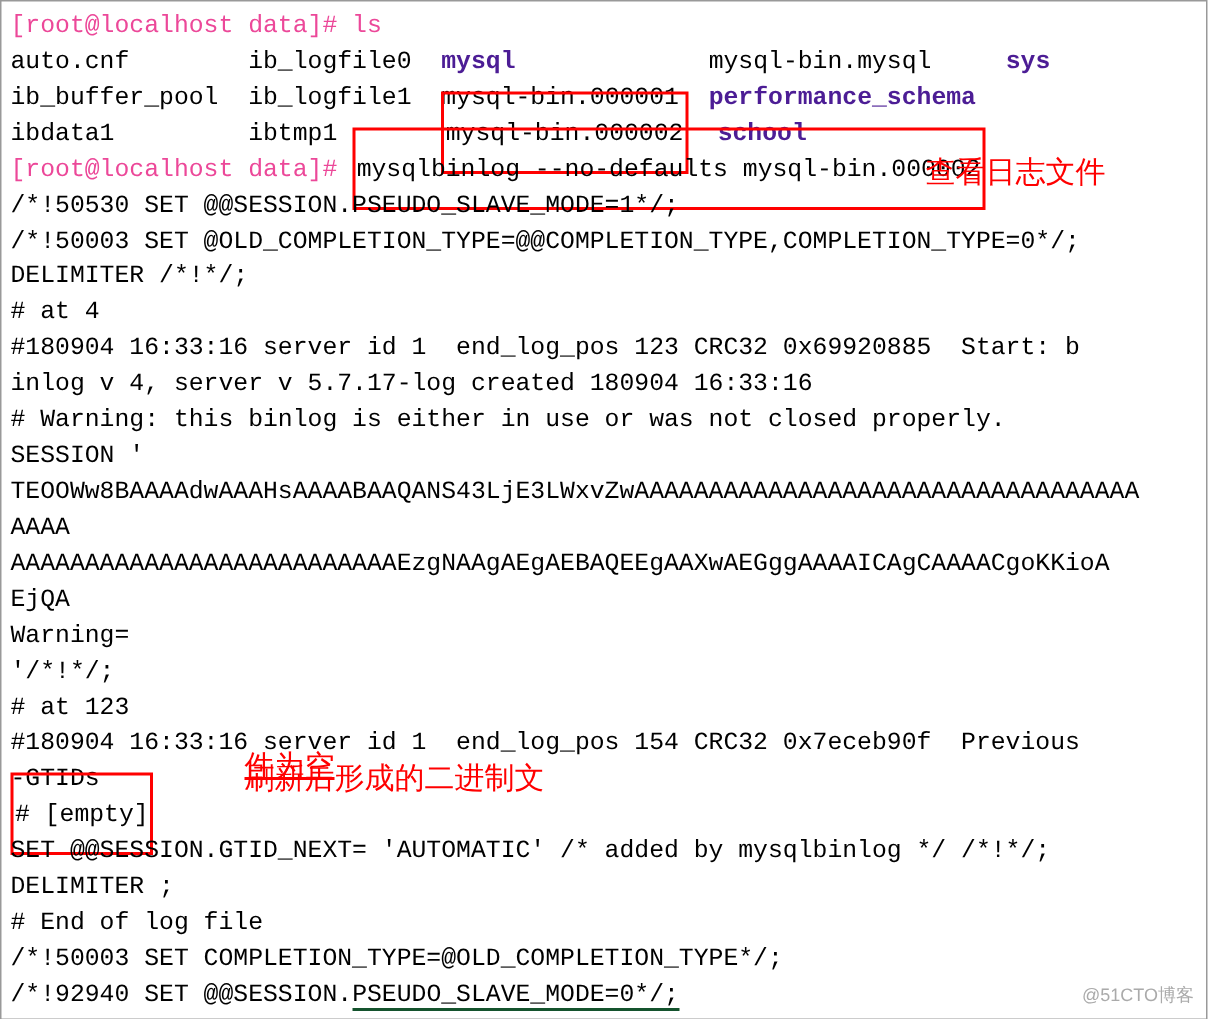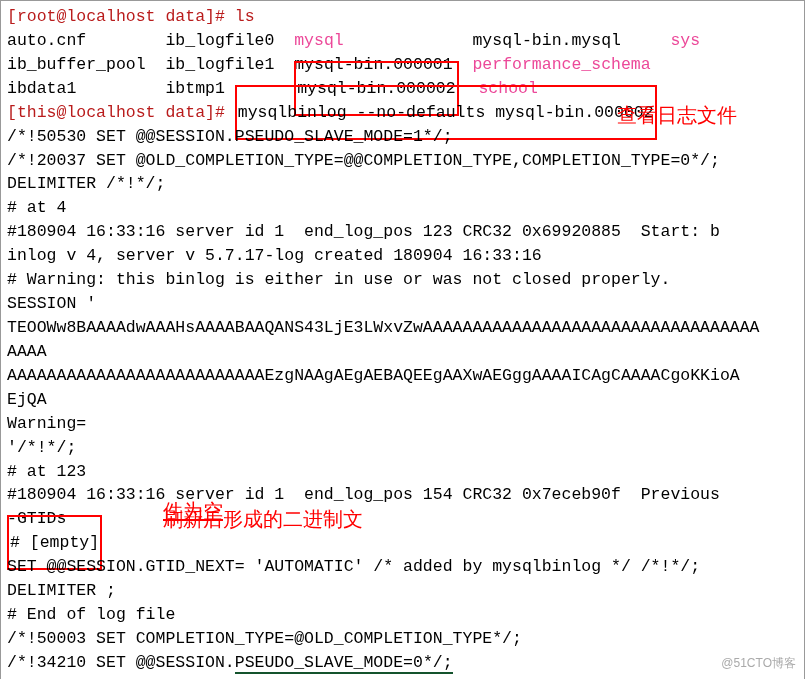--- a/index.html
+++ b/index.html
@@ -15,25 +15,25 @@
       padding: 4px 6px;
       line-height: 1.45;
       width: 805px;
       position: relative;
       border: 1px solid #999;
     }
     .line {
       white-space: pre;
     }
     .prompt {
-      color: #b91c1c;
+      color: #ec4899;
     }
     .blue-bold {
-      color: #ec4899;
-      font-weight: normal;
+      color: #4c1d95;
+      font-weight: bold;
     }
     .red-box-inline {
       border: 2px solid #ff0000;
       padding: 16px 1px;
     }
     .annotation {
       color: #ff0000;
       font-family: "SimSun", "宋体", sans-serif;
       font-size: 20px;
       position: absolute;
@@ -55,26 +55,26 @@
 <body>
 
 <div class="line"><span class="prompt">[root@localhost data]# ls</span></div>
 
 <div class="line"><span>auto.cnf</span>        <span>ib_logfile0</span>  <span class="blue-bold">mysql</span>             <span>mysql-bin.mysql</span>     <span class="blue-bold">sys</span></div>
 
 <div class="line"><span>ib_buffer_pool</span>  <span>ib_logfile1</span>  <span>mysql-bin.000001</span>  <span class="blue-bold">performance_schema</span></div>
 
 <div class="line"><span>ibdata1</span>         <span>ibtmp1</span>       <span class="red-box-inline">mysql-bin.000002</span>  <span class="blue-bold">school</span></div>
 
-<div class="line"><span class="prompt">[this@localhost data]# </span><span class="red-box-inline">mysqlbinlog --no-defaults mysql-bin.000002</span></div>
+<div class="line"><span class="prompt">[root@localhost data]# </span><span class="red-box-inline">mysqlbinlog --no-defaults mysql-bin.000002</span></div>
 
 <div class="annotation" style="top:100px; left:616px;">查看日志文件</div>
 
 <div class="line">/*!50530 SET @@SESSION.PSEUDO_SLAVE_MODE=1*/;</div>
-<div class="line">/*!20037 SET @OLD_COMPLETION_TYPE=@@COMPLETION_TYPE,COMPLETION_TYPE=0*/;</div>
+<div class="line">/*!50003 SET @OLD_COMPLETION_TYPE=@@COMPLETION_TYPE,COMPLETION_TYPE=0*/;</div>
 <div class="line">DELIMITER /*!*/;</div>
 <div class="line"># at 4</div>
 <div class="line">#180904 16:33:16 server id 1  end_log_pos 123 CRC32 0x69920885  Start: b</div>
 <div class="line">inlog v 4, server v 5.7.17-log created 180904 16:33:16</div>
 <div class="line"># Warning: this binlog is either in use or was not closed properly.</div>
 <div class="line">SESSION '</div>
 <div class="line">TEOOWw8BAAAAdwAAAHsAAAABAAQANS43LjE3LWxvZwAAAAAAAAAAAAAAAAAAAAAAAAAAAAAAAAAA</div>
 <div class="line">AAAA</div>
 <div class="line">AAAAAAAAAAAAAAAAAAAAAAAAAAEzgNAAgAEgAEBAQEEgAAXwAEGggAAAAICAgCAAAACgoKKioA</div>
 <div class="line">EjQA</div>
@@ -86,15 +86,15 @@
 
 <div class="line"><span class="red-box-inline"># [empty]</span></div>
 
 <div class="annotation" style="top:504px; left:162px;">刷新后形成的二进制文</div>
 <div class="annotation" style="top:496px; left:162px;text-decoration:underline;">件为空</div>
 
 <div class="line">SET @@SESSION.GTID_NEXT= 'AUTOMATIC' /* added by mysqlbinlog */ /*!*/;</div>
 <div class="line">DELIMITER ;</div>
 <div class="line"># End of log file</div>
 <div class="line">/*!50003 SET COMPLETION_TYPE=@OLD_COMPLETION_TYPE*/;</div>
-<div class="line"><span>/*!34210 SET @@SESSION.</span><span class="underline-red">PSEUDO_SLAVE_MODE=0*/;</span></div>
+<div class="line"><span>/*!92940 SET @@SESSION.</span><span class="underline-red">PSEUDO_SLAVE_MODE=0*/;</span></div>
 
 <div class="watermark">@51CTO博客</div>
 
 </body></html>

